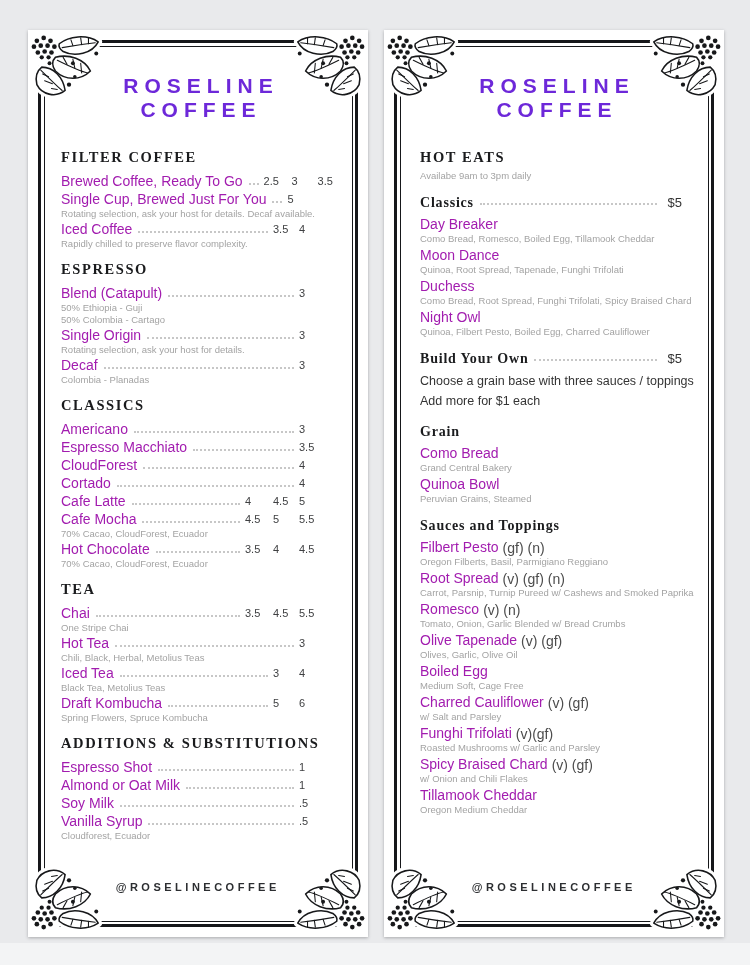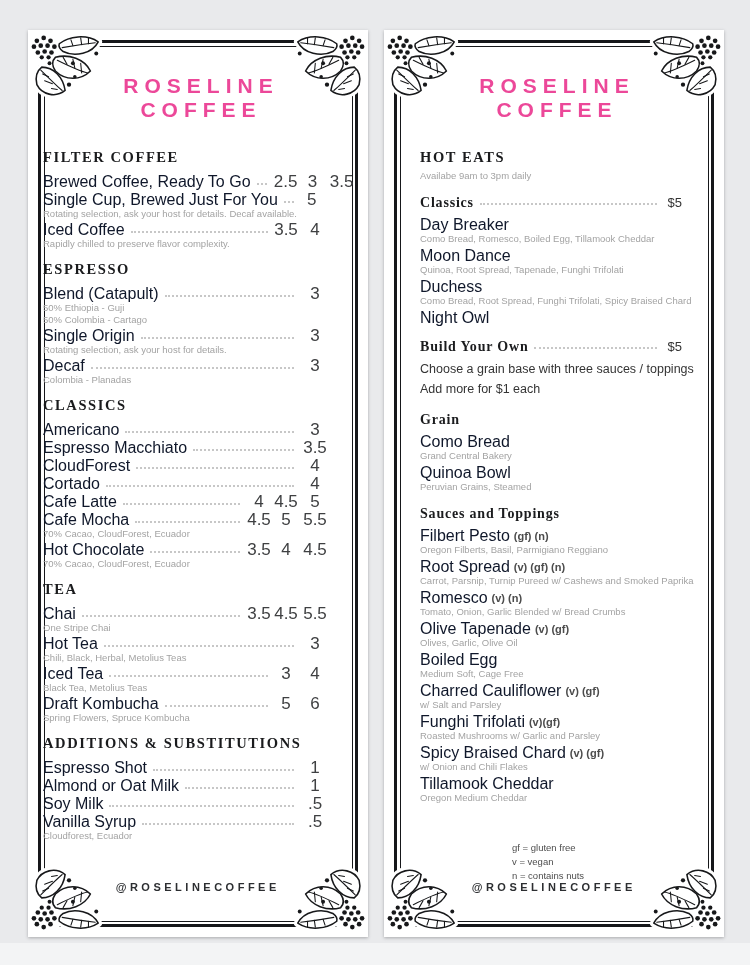--- a/index.html
+++ b/index.html
@@ -13,45 +13,45 @@
   .b-outer{position:absolute;top:10px;left:10px;right:10px;bottom:10px;border:3px solid #16171a;}
   .b-inner{position:absolute;top:15.5px;left:15.5px;right:15.5px;bottom:15.5px;border:1.5px solid #16171a;}
 
   .orn{position:absolute;width:78px;height:74px;}
   .orn.tl{top:4px;left:2px}
   .orn.tr{top:4px;right:2px;transform:scaleX(-1)}
   .orn.bl{bottom:6px;left:2px;transform:scaleY(-1)}
   .orn.br{bottom:6px;right:2px;transform:scale(-1,-1)}
 
   .title{margin-top:44px;text-align:center;font-weight:bold;font-size:21px;line-height:24px;
-         letter-spacing:6px;text-indent:6px;color:#ec4899;position:relative;}
-  .content{position:relative;margin-top:27px;padding:0 37px 0 15px;}
+         letter-spacing:6px;text-indent:6px;color:#6d28d9;position:relative;}
+  .content{position:relative;margin-top:27px;padding:0 37px 0 33px;}
   .page.right .content{padding:0 12px 0 36px;}
 
   .section{margin-bottom:12px;}
   .sec-head{font-family:"Liberation Serif", serif;font-weight:bold;font-size:14.5px;line-height:17px;
             letter-spacing:1.6px;color:#1a1b1d;margin-bottom:8px;}
   .item{margin-bottom:3px;}
   .row{display:flex;align-items:flex-end;}
-  .name{font-size:16px;line-height:15px;color:#0f172a;white-space:nowrap;}
+  .name{font-size:14px;line-height:15px;color:#a21caf;white-space:nowrap;}
   .leader{flex:1 1 auto;min-width:10px;border-bottom:2px dotted #c7c7c7;height:1px;margin:0 5px 4px 6px;}
-  .price{flex:none;text-align:center;font-size:17px;line-height:15px;color:#3f4042;}
+  .price{flex:none;text-align:left;font-size:11px;line-height:15px;color:#3f4042;}
   .price.c0{width:28px}.price.c1{width:26px}.price.c2{width:32px}
   .desc{font-size:9.5px;line-height:10.5px;color:#a3a3a3;white-space:nowrap;margin-top:1.5px;}
 
   
   .r-note{font-size:9.5px;line-height:11px;color:#a3a3a3;margin:-4px 0 4px;}
   .r-section{margin-bottom:13px;}
   .sub-head-row{display:flex;align-items:flex-end;margin:2px 0 6px;padding-right:30px;}
   .sub-head{font-family:"Liberation Serif", serif;font-weight:bold;font-size:14px;line-height:17px;
             letter-spacing:.8px;color:#1b1c1e;white-space:nowrap;}
   .sub-head-row .leader{margin-bottom:6px;}
   .sub-price{flex:none;font-size:13px;line-height:16px;color:#333;margin-left:6px;}
   .r-item{margin-bottom:4px;}
-  .tags{font-size:11px;line-height:13px;color:#4c4c4c;margin-left:4px;white-space:nowrap;font-weight:bold;}
+  .tags{font-size:14px;line-height:13px;color:#4c4c4c;margin-left:4px;white-space:nowrap;}
   .byo-line{font-size:12.5px;line-height:17px;color:#343434;margin-bottom:3px;}
   .legend{margin:38px 0 0 92px;}
   .legend-line{font-size:9.5px;line-height:14px;color:#4e4e4e;}
 
   .footer{position:absolute;bottom:44px;left:0;right:4px;text-align:center;font-size:11px;
           font-weight:bold;letter-spacing:3.5px;text-indent:3.5px;color:#2c2e31;}
 </style>
 </head>
 <body>
 
@@ -375,20 +375,21 @@
           <div class="item r-item">
             <div class="row">
               <span class="name">Duchess</span>
             </div>
             <div class="desc">Como Bread, Root Spread, Funghi Trifolati, Spicy Braised Chard</div>
           </div>
           <div class="item r-item">
             <div class="row">
               <span class="name">Night Owl</span>
             </div>
+            <div class="desc">Quinoa, Filbert Pesto, Boiled Egg, Charred Cauliflower</div>
           </div>
         </div>
         <div class="section r-section">
           <div class="sub-head-row">
             <span class="sub-head">Build Your Own</span>
             <span class="leader"></span>
             <span class="sub-price">$5</span>
           </div>
           <div class="byo-line">Choose a grain base with three sauces / toppings</div>
           <div class="byo-line">Add more for $1 each</div>
@@ -469,23 +470,18 @@
             </div>
             <div class="desc">w/ Onion and Chili Flakes</div>
           </div>
           <div class="item r-item">
             <div class="row">
               <span class="name">Tillamook Cheddar</span>
             </div>
             <div class="desc">Oregon Medium Cheddar</div>
           </div>
         </div>
-        <div class="legend">
-          <div class="legend-line">gf = gluten free</div>
-          <div class="legend-line">v = vegan</div>
-          <div class="legend-line">n = contains nuts</div>
-        </div>
       </div>
 
     <div class="footer">@ROSELINECOFFEE</div>
   </section>
 
 </div>
 
 </body></html>

